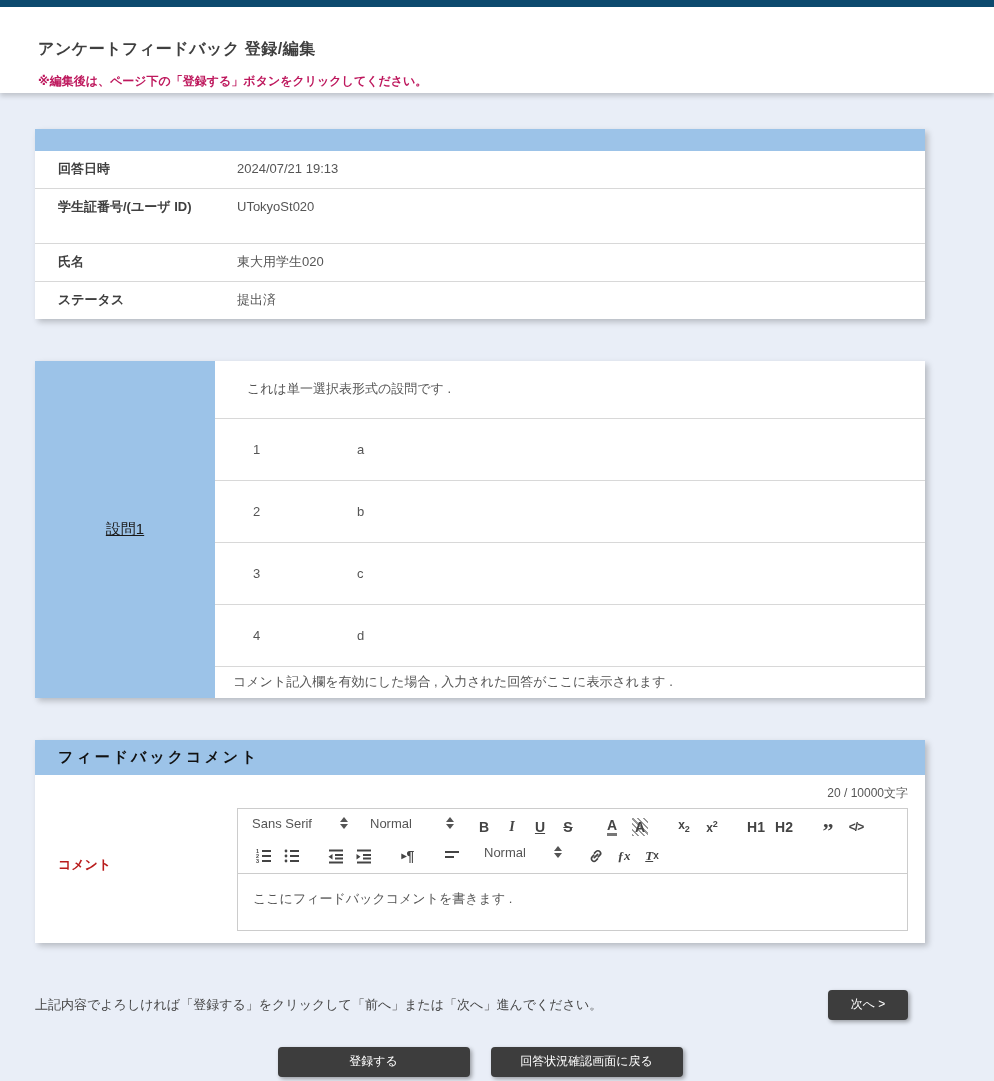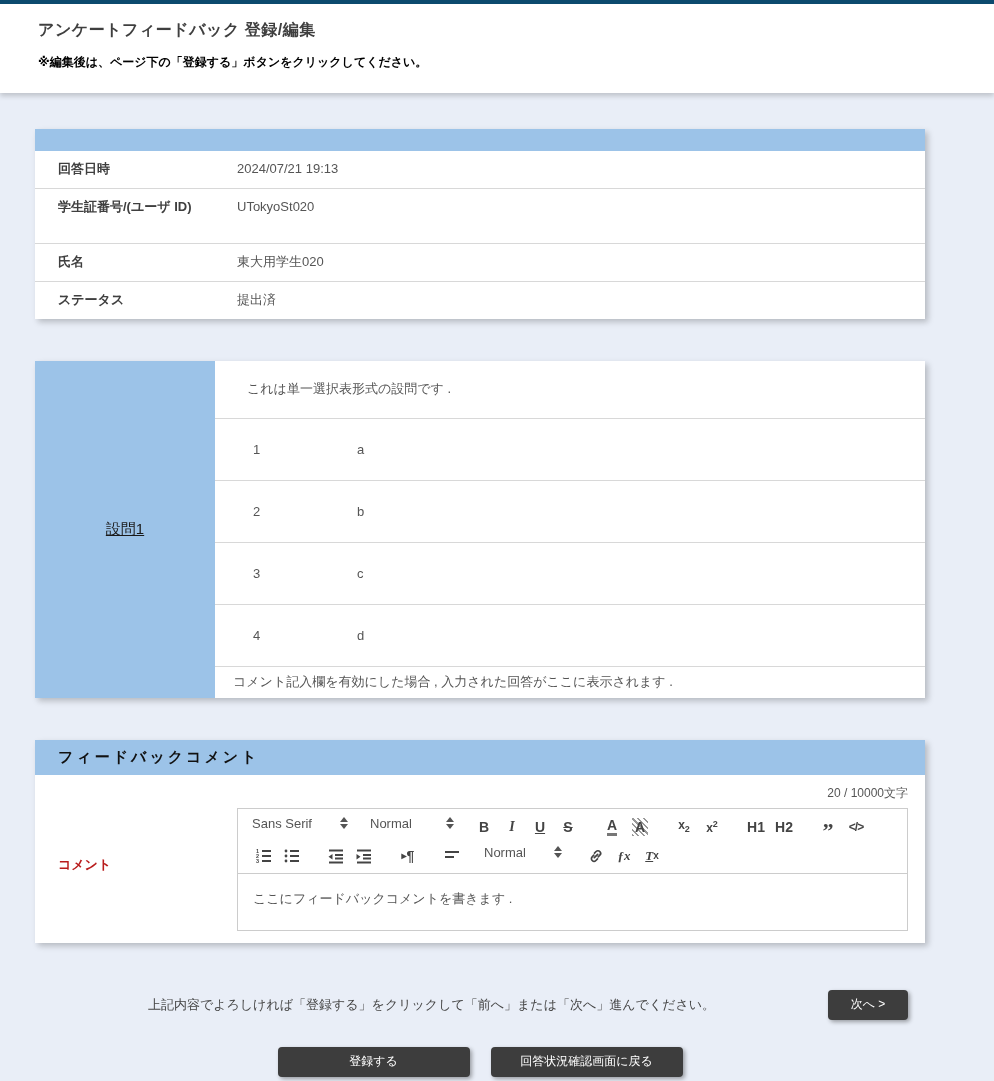--- a/index.html
+++ b/index.html
@@ -8,27 +8,27 @@
     font-family: "Liberation Sans", "DejaVu Sans", sans-serif;
     background: #E9EEF7;
     color: #3F3F3F;
   }
   .viewport { position: relative; width: 994px; height: 1081px; overflow: hidden; background: #E9EEF7; }
 
   
   .page-header {
     background: #fff;
     height: 93px;
-    padding: 16px 0 0 38px;
+    padding: 32px 0 0 38px;
     box-shadow: 0 3px 5px rgba(0,0,0,0.18);
-    border-top: 4px solid #0c4a6e;
+    border-top: 7px solid #0c4a6e;
     position: relative; z-index: 2;
   }
   .page-title { font-size: 16px; font-weight: bold; color: #3F3F3F; letter-spacing: 0.5px; }
-  .page-note { margin-top: 13px; font-size: 12px; font-weight: bold; color: #000000; }
+  .page-note { margin-top: 13px; font-size: 12px; font-weight: bold; color: #be185d; }
 
   .container { width: 890px; margin-left: 35px; border-radius: 31px; }
   .card { background: #fff; box-shadow: 3px 3px 6px rgba(0,0,0,0.22); }
 
   
   .info-card { margin-top: 36px; }
   .info-bar { height: 22px; background: #9CC3E8; }
   .info-row { display: flex; border-bottom: 1px solid #D8D8D8; }
   .info-row:last-child { border-bottom: none; }
   .info-label {
@@ -100,21 +100,21 @@
   .tx-btn { font-size: 13px; }
   .tx-btn .t { font-style: italic; text-decoration: underline; }
   .tx-btn .x { font-size: 10px; vertical-align: -2px; font-family: "Liberation Sans", sans-serif; }
   .dir-btn { font-family: "Liberation Sans", sans-serif; font-size: 14px; }
   .dir-btn .tri { font-size: 10px; vertical-align: 1px; }
   .svg-btn svg { display: block; }
   .ql-content { min-height: 56px; padding: 16px 15px; font-size: 13px; color: #555; outline: none; }
 
   
   .footer-row { display: flex; align-items: center; margin-top: 47px; padding-right: 17px; }
-  .footer-instruction { flex: 1; text-align: center; font-size: 13px; color: #444; }
+  .footer-instruction { flex: 1; text-align: left; font-size: 13px; color: #444; }
   .btn-dark {
     background: #3D3D3D; color: #fff; border: none; border-radius: 4px;
     height: 30px; font-size: 12px; cursor: pointer;
     box-shadow: 2px 2px 4px rgba(0,0,0,0.35);
     font-family: "Liberation Sans", "DejaVu Sans", sans-serif;
   }
   .btn-next { width: 80px; flex-shrink: 0; }
   .footer-buttons { display: flex; justify-content: center; gap: 21px; margin-top: 27px; }
   .btn-wide { width: 192px; }
 </style>

